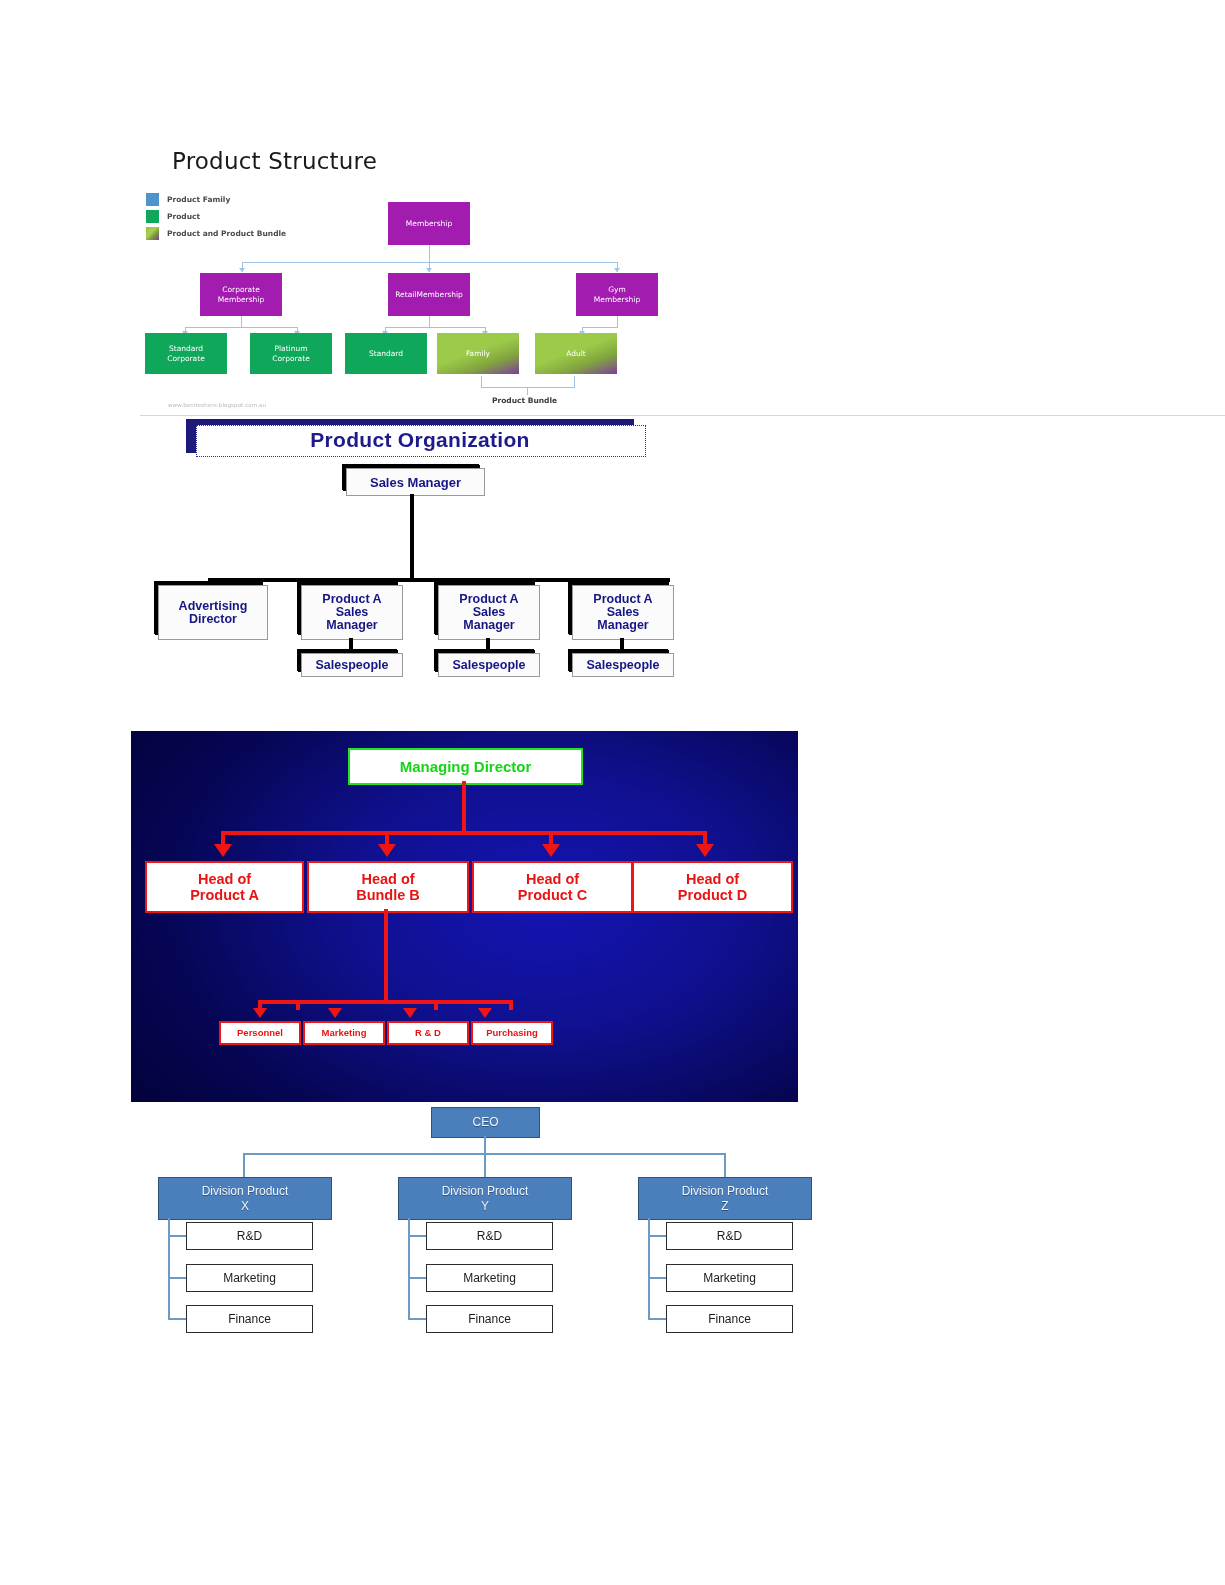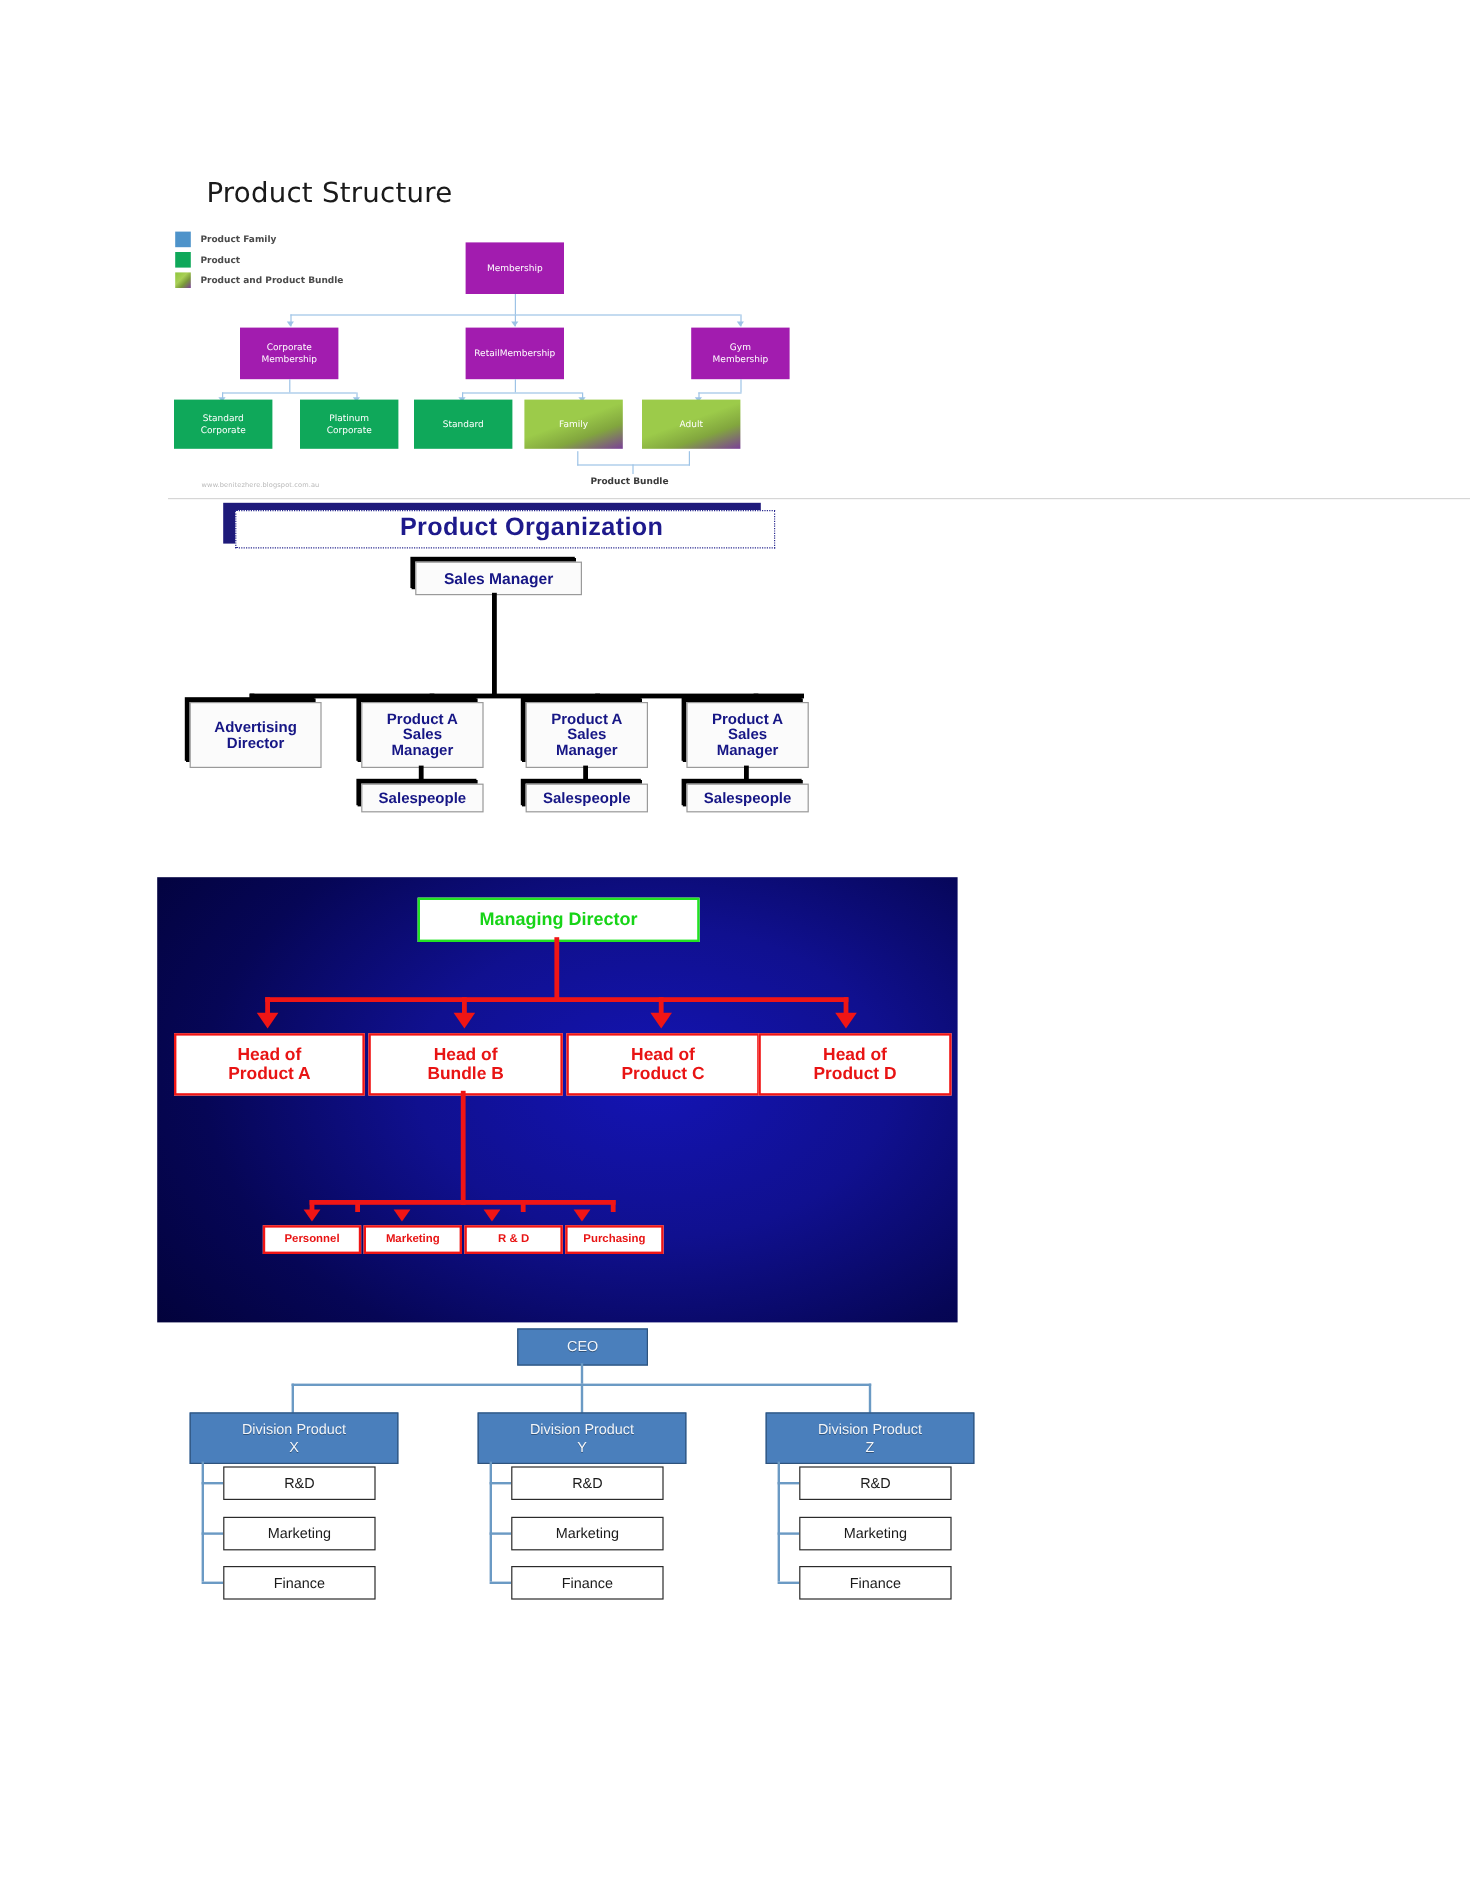--- a/index.html
+++ b/index.html
@@ -52,21 +52,21 @@
   #rule1{position:absolute;left:0px;top:275px;width:1090px;height:1px;background:#d6d6d6;}
 
   
   #sec-prodorg{position:absolute;left:148px;top:415px;width:530px;height:265px;}
   #po-banner{position:absolute;left:38px;top:4px;width:448px;height:34px;background:#1e1a7a;}
   #po-banner-inner{position:absolute;left:48px;top:10px;width:448px;height:30px;
     background:#ffffff;border:1px dotted #2a2a8f;}
   #po-title{position:absolute;left:48px;top:10px;width:448px;height:30px;
     display:flex;align-items:center;justify-content:center;
     font-family:"Liberation Sans",sans-serif;font-weight:700;font-size:21px;
-    color:#1e1a8c;letter-spacing:.3px;white-space:nowrap;margin-left:23px;}
+    color:#1e1a8c;letter-spacing:.3px;white-space:nowrap;}
 
   .kbox{position:absolute;background:#fbfbfb;border:1px solid #9a9a9a;
     box-shadow:-4px -4px 0 -1px #000, 0 0 0 0 #000;
     display:flex;align-items:center;justify-content:center;text-align:center;
     font-family:"Liberation Sans",sans-serif;font-weight:700;color:#161685;
     line-height:13px;}
   .kbox::before{content:"";position:absolute;left:-5px;top:-5px;width:100%;height:100%;
     background:#000;z-index:-1;}
   .kline{position:absolute;background:#000000;}
   .kline-v{width:4px;}

